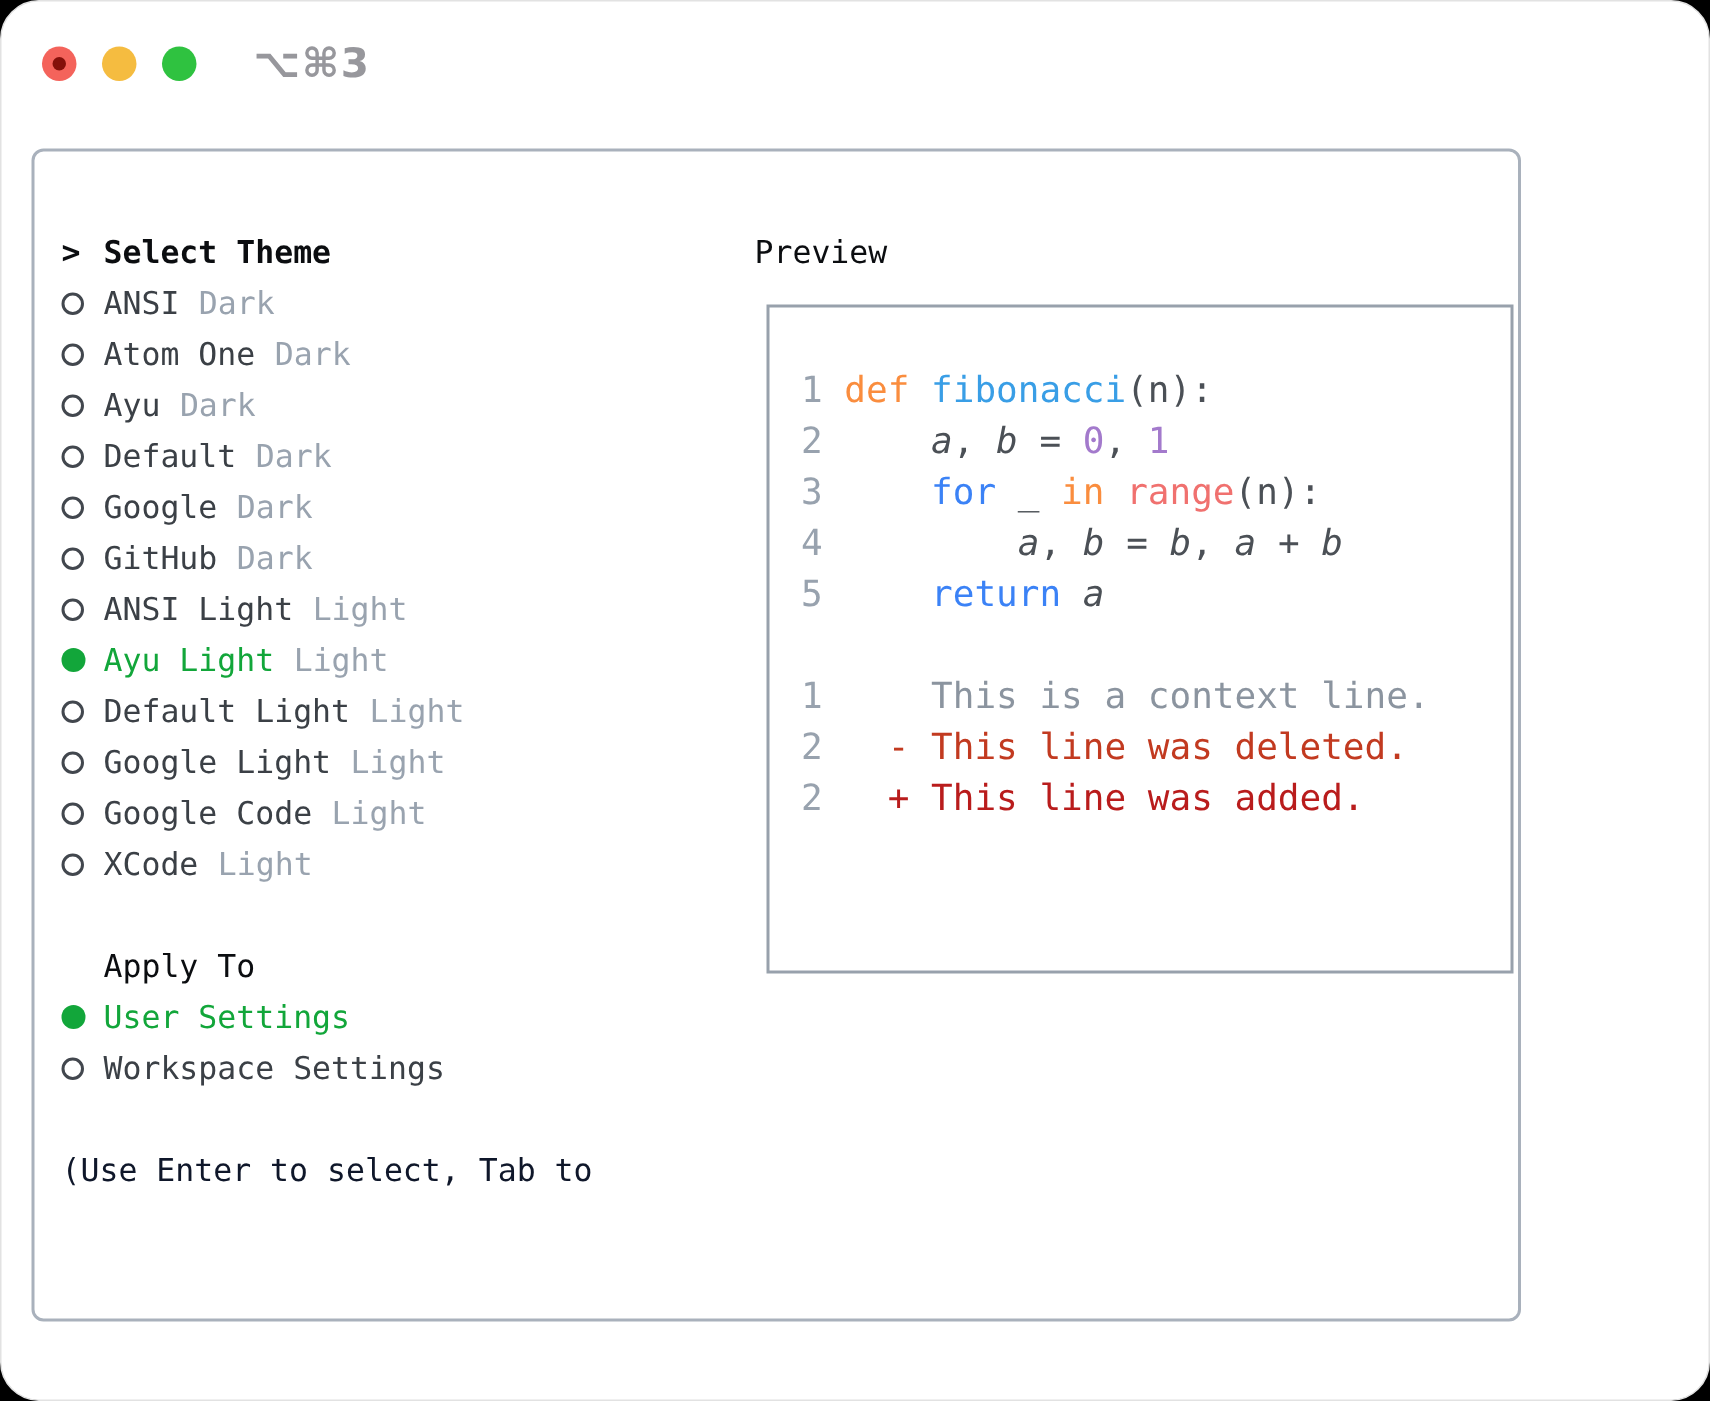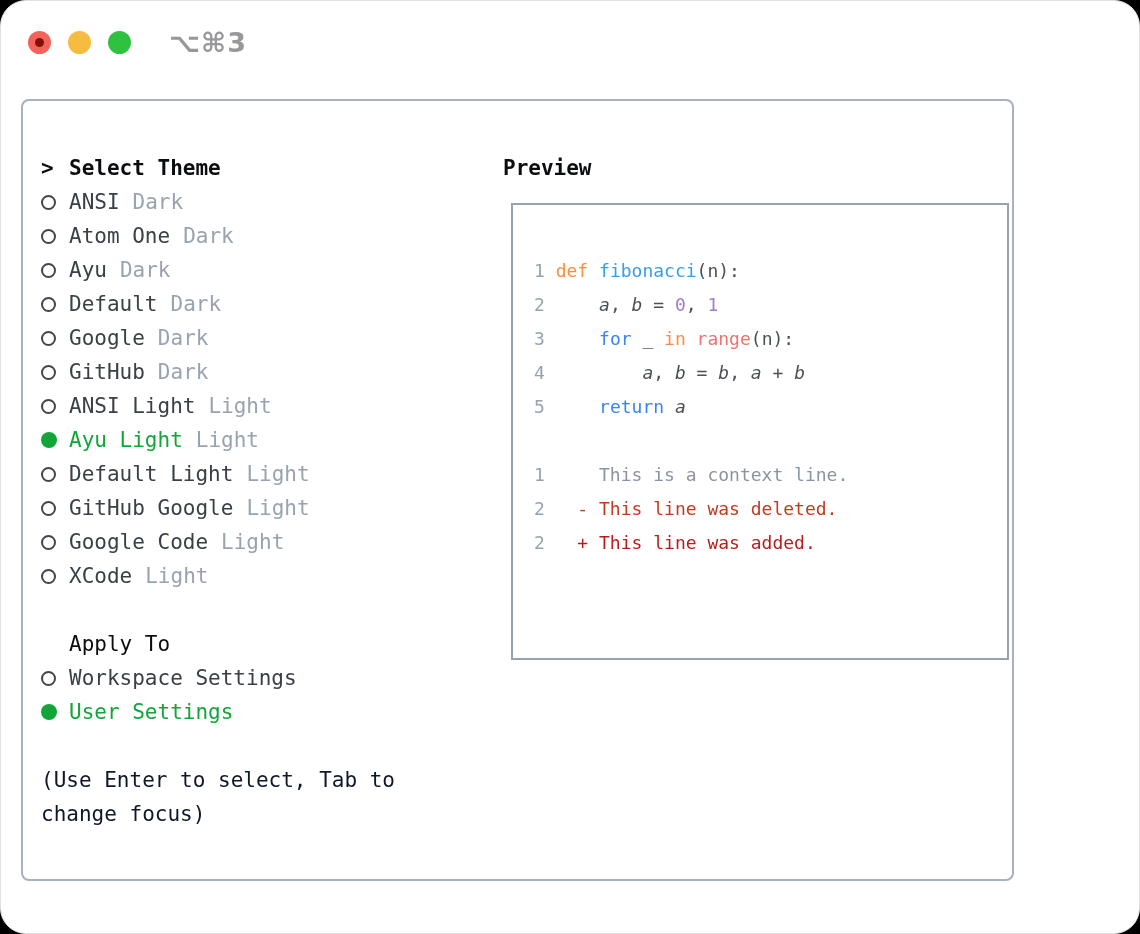--- a/index.html
+++ b/index.html
@@ -18,24 +18,24 @@
   .prompt{font-weight:700;color:#0b0d10;}
   .title{font-weight:700;color:#0b0d10;}
   .radio{box-sizing:border-box;width:15px;height:15px;border:2px solid #42474e;border-radius:50%;}
   .radio.on{border:none;background:var(--green,#12a63a);width:16px;height:16px;}
   .item-name.sel{color:var(--green,#12a63a);}
   .item-tag{color:#99a3af;margin-left:13px;}
   .apply-title{color:#0b0d10;}
   .hint{color:#0f172a;}
   .spacer{height:34px;}
   .preview-title{position:absolute;left:480px;top:50px;height:34px;line-height:34px;
-                 font-family:"DejaVu Sans Mono",monospace;font-size:21px;font-weight:700;color:#0b0d10;}
+                 font-family:"DejaVu Sans Mono",monospace;font-size:21px;font-weight:400;color:#0b0d10;}
   .preview-box{position:absolute;left:488px;top:102px;width:473px;height:404px;box-sizing:content-box;
-               border:2px solid #98a1ac;background:#fff;padding:49px 0 0 21px;overflow:hidden;
-               font-family:"DejaVu Sans Mono",monospace;font-size:18px;}
+               border:2px solid #98a1ac;background:#fff;padding:38px 0 0 21px;overflow:hidden;
+               font-family:"DejaVu Sans Mono",monospace;font-size:24px;}
   .code-line{height:34px;line-height:34px;white-space:pre;}
   .tok-var{font-style:italic;}
 </style>
 </head>
 <body style="--green: #12a63a;">
 
 <div class="window">
   <div class="titlebar">
     <span class="light red" id="light-red" style="background: rgb(244, 99, 91);">
       <span class="inner-dot" style="background: rgb(132, 16, 10);"></span>
@@ -54,36 +54,35 @@
       <div id="theme-items">
           <div class="row"><span class="gutter"><span class="radio"></span></span><span class="item-name">ANSI</span><span class="item-tag" style="color: rgb(153, 163, 175);">Dark</span></div>
           <div class="row"><span class="gutter"><span class="radio"></span></span><span class="item-name">Atom One</span><span class="item-tag" style="color: rgb(153, 163, 175);">Dark</span></div>
           <div class="row"><span class="gutter"><span class="radio"></span></span><span class="item-name">Ayu</span><span class="item-tag" style="color: rgb(153, 163, 175);">Dark</span></div>
           <div class="row"><span class="gutter"><span class="radio"></span></span><span class="item-name">Default</span><span class="item-tag" style="color: rgb(153, 163, 175);">Dark</span></div>
           <div class="row"><span class="gutter"><span class="radio"></span></span><span class="item-name">Google</span><span class="item-tag" style="color: rgb(153, 163, 175);">Dark</span></div>
           <div class="row"><span class="gutter"><span class="radio"></span></span><span class="item-name">GitHub</span><span class="item-tag" style="color: rgb(153, 163, 175);">Dark</span></div>
           <div class="row"><span class="gutter"><span class="radio"></span></span><span class="item-name">ANSI Light</span><span class="item-tag" style="color: rgb(153, 163, 175);">Light</span></div>
           <div class="row"><span class="gutter"><span class="radio on"></span></span><span class="item-name sel">Ayu Light</span><span class="item-tag" style="color: rgb(153, 163, 175);">Light</span></div>
           <div class="row"><span class="gutter"><span class="radio"></span></span><span class="item-name">Default Light</span><span class="item-tag" style="color: rgb(153, 163, 175);">Light</span></div>
-          <div class="row"><span class="gutter"><span class="radio"></span></span><span class="item-name">GitHub Google</span><span class="item-tag" style="color: rgb(153, 163, 175);">Light</span></div>
+          <div class="row"><span class="gutter"><span class="radio"></span></span><span class="item-name">Google Light</span><span class="item-tag" style="color: rgb(153, 163, 175);">Light</span></div>
           <div class="row"><span class="gutter"><span class="radio"></span></span><span class="item-name">Google Code</span><span class="item-tag" style="color: rgb(153, 163, 175);">Light</span></div>
           <div class="row"><span class="gutter"><span class="radio"></span></span><span class="item-name">XCode</span><span class="item-tag" style="color: rgb(153, 163, 175);">Light</span></div>
         </div>
       <div class="row spacer"></div>
       <div class="row apply-title">
         <span class="gutter"></span>
         <span>Apply To</span>
       </div>
       <div id="apply-items">
+          <div class="row"><span class="gutter"><span class="radio on"></span></span><span class="item-name sel">User Settings</span></div>
           <div class="row"><span class="gutter"><span class="radio"></span></span><span class="item-name">Workspace Settings</span></div>
-          <div class="row"><span class="gutter"><span class="radio on"></span></span><span class="item-name sel">User Settings</span></div>
         </div>
       <div class="row spacer"></div>
       <div class="row hint">(Use Enter to select, Tab to</div>
-      <div class="row hint">change focus)</div>
     </div>
 
     <div class="preview-title">Preview</div>
     <div class="preview-box" id="preview-box">
         <div class="code-line"><span style="color: rgb(152, 162, 174);">1 </span><span style="color: rgb(250, 141, 62);">def </span><span style="color: rgb(57, 158, 230);">fibonacci</span><span style="color: rgb(75, 80, 86);">(n):</span></div>
         <div class="code-line"><span style="color: rgb(152, 162, 174);">2 </span><span style="color: rgb(75, 80, 86);">    </span><span class="tok-var" style="color: rgb(75, 80, 86);">a</span><span style="color: rgb(75, 80, 86);">, </span><span class="tok-var" style="color: rgb(75, 80, 86);">b</span><span style="color: rgb(75, 80, 86);"> = </span><span style="color: rgb(163, 122, 204);">0</span><span style="color: rgb(75, 80, 86);">, </span><span style="color: rgb(163, 122, 204);">1</span></div>
         <div class="code-line"><span style="color: rgb(152, 162, 174);">3 </span><span style="color: rgb(75, 80, 86);">    </span><span style="color: #3b82f6;">for </span><span style="color: rgb(75, 80, 86);">_ </span><span style="color: rgb(250, 141, 62);">in </span><span style="color: rgb(240, 113, 111); margin-top: 44px;">range</span><span style="color: rgb(75, 80, 86);">(n):</span></div>
         <div class="code-line"><span style="color: rgb(152, 162, 174);">4 </span><span style="color: rgb(75, 80, 86);">        </span><span class="tok-var" style="color: rgb(75, 80, 86);">a</span><span style="color: rgb(75, 80, 86);">, </span><span class="tok-var" style="color: rgb(75, 80, 86);">b</span><span style="color: rgb(75, 80, 86);"> = </span><span class="tok-var" style="color: rgb(75, 80, 86);">b</span><span style="color: rgb(75, 80, 86);">, </span><span class="tok-var" style="color: rgb(75, 80, 86);">a</span><span style="color: rgb(75, 80, 86);"> + </span><span class="tok-var" style="color: rgb(75, 80, 86);">b</span></div>
         <div class="code-line"><span style="color: rgb(152, 162, 174);">5 </span><span style="color: rgb(75, 80, 86);">    </span><span style="color: #3b82f6;">return </span><span class="tok-var" style="color: rgb(75, 80, 86);">a</span></div>
         <div class="code-line"></div>

